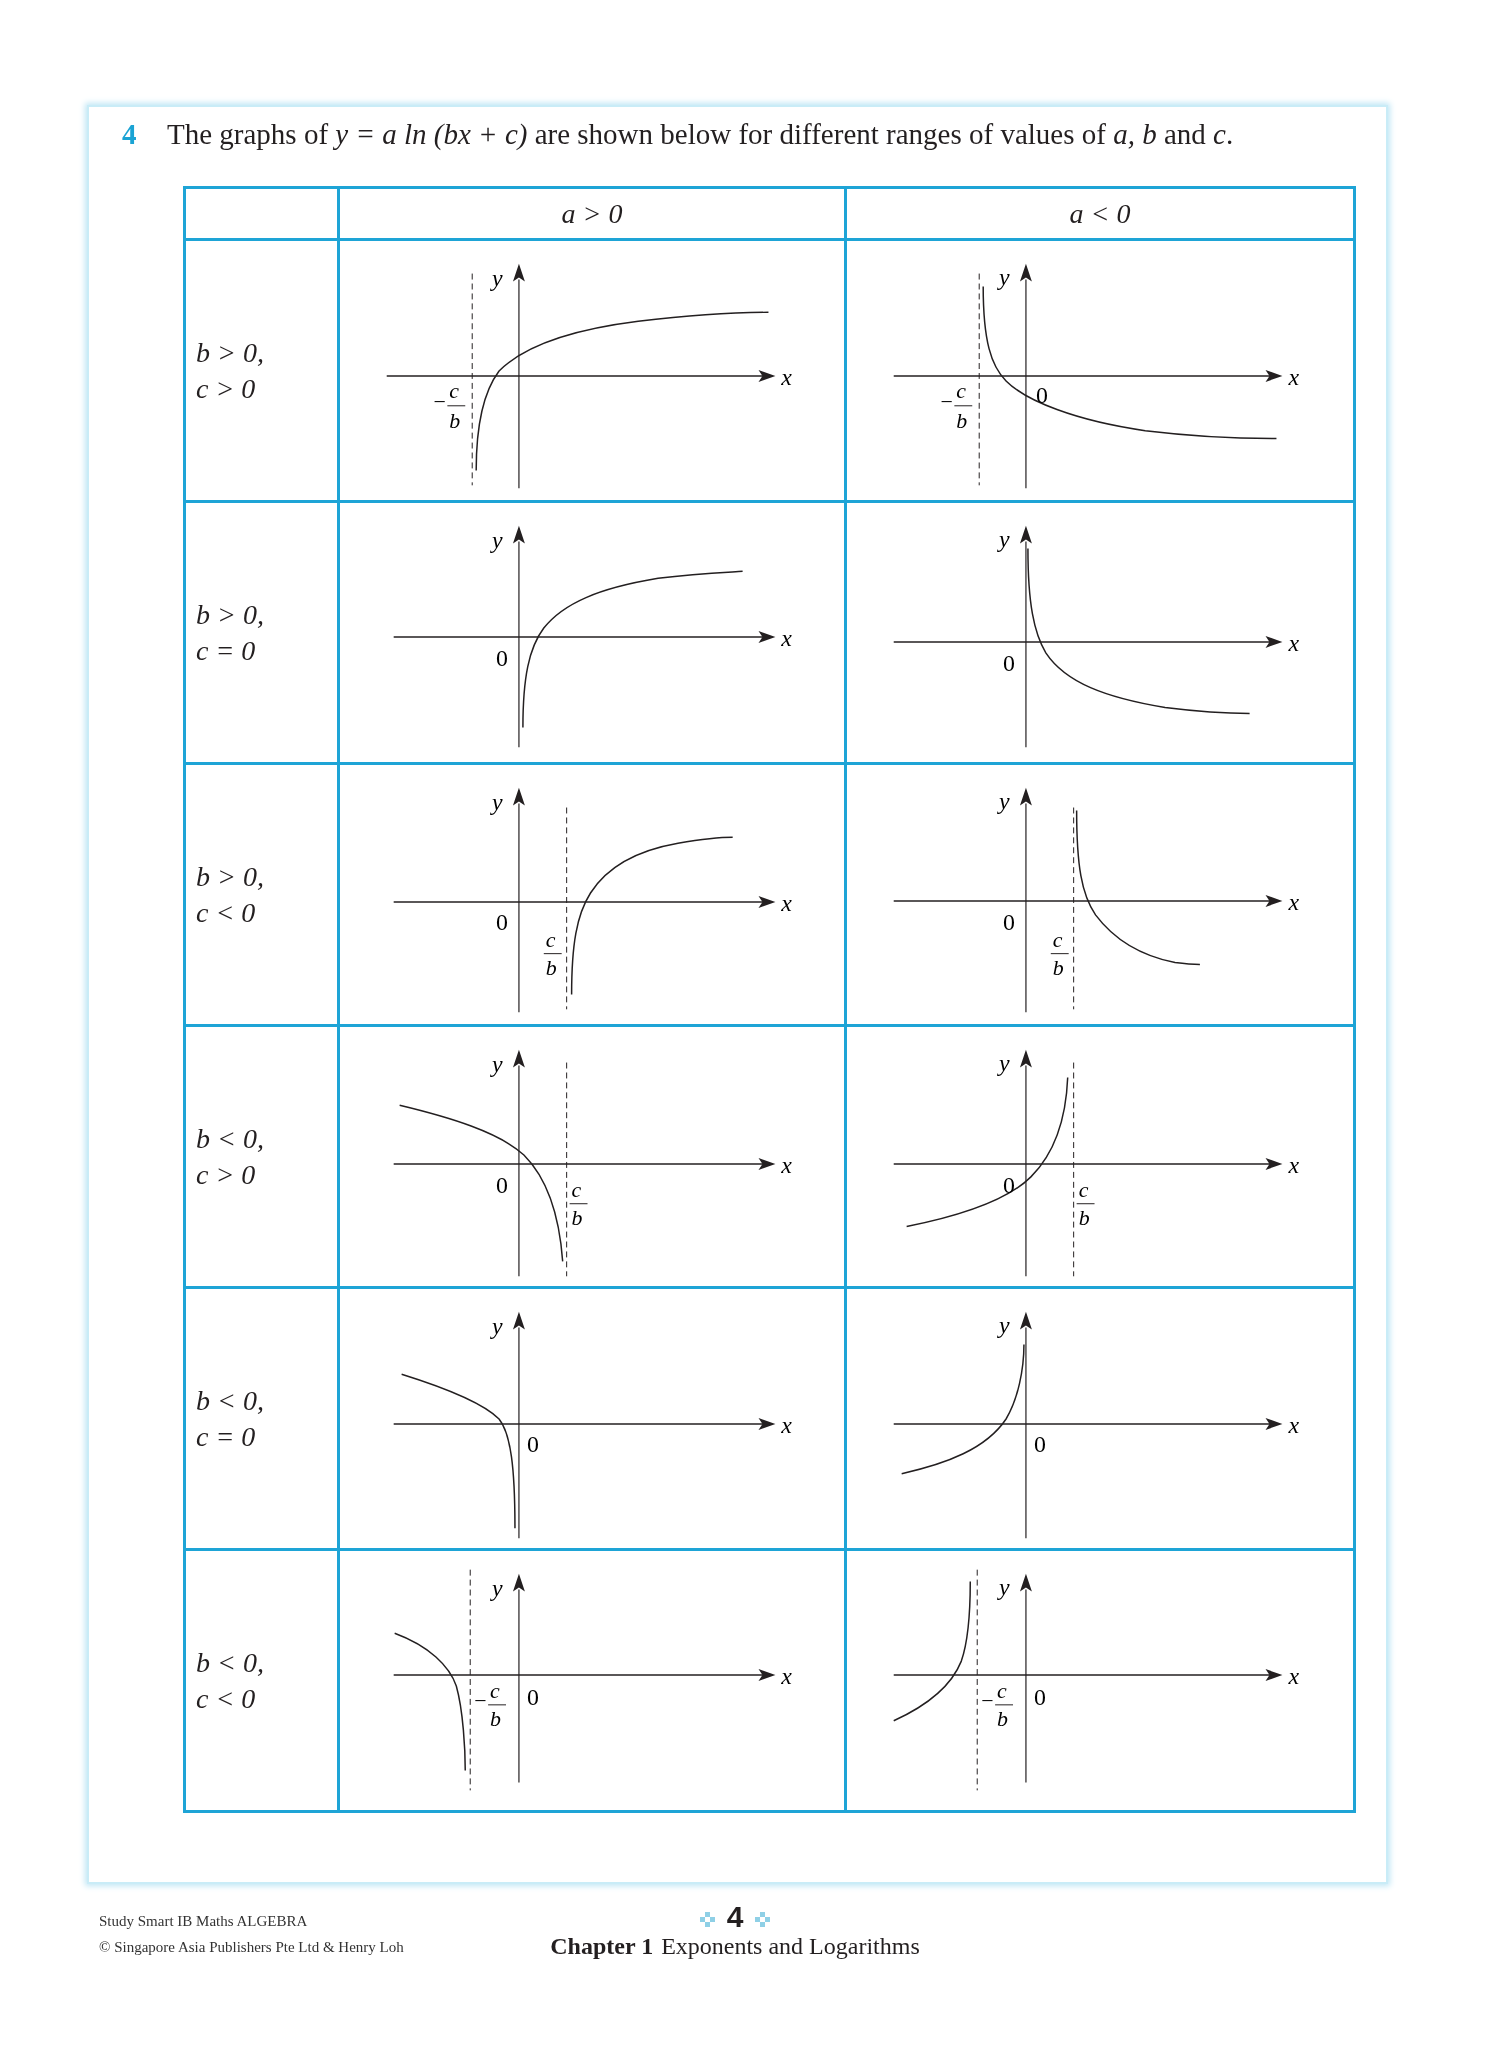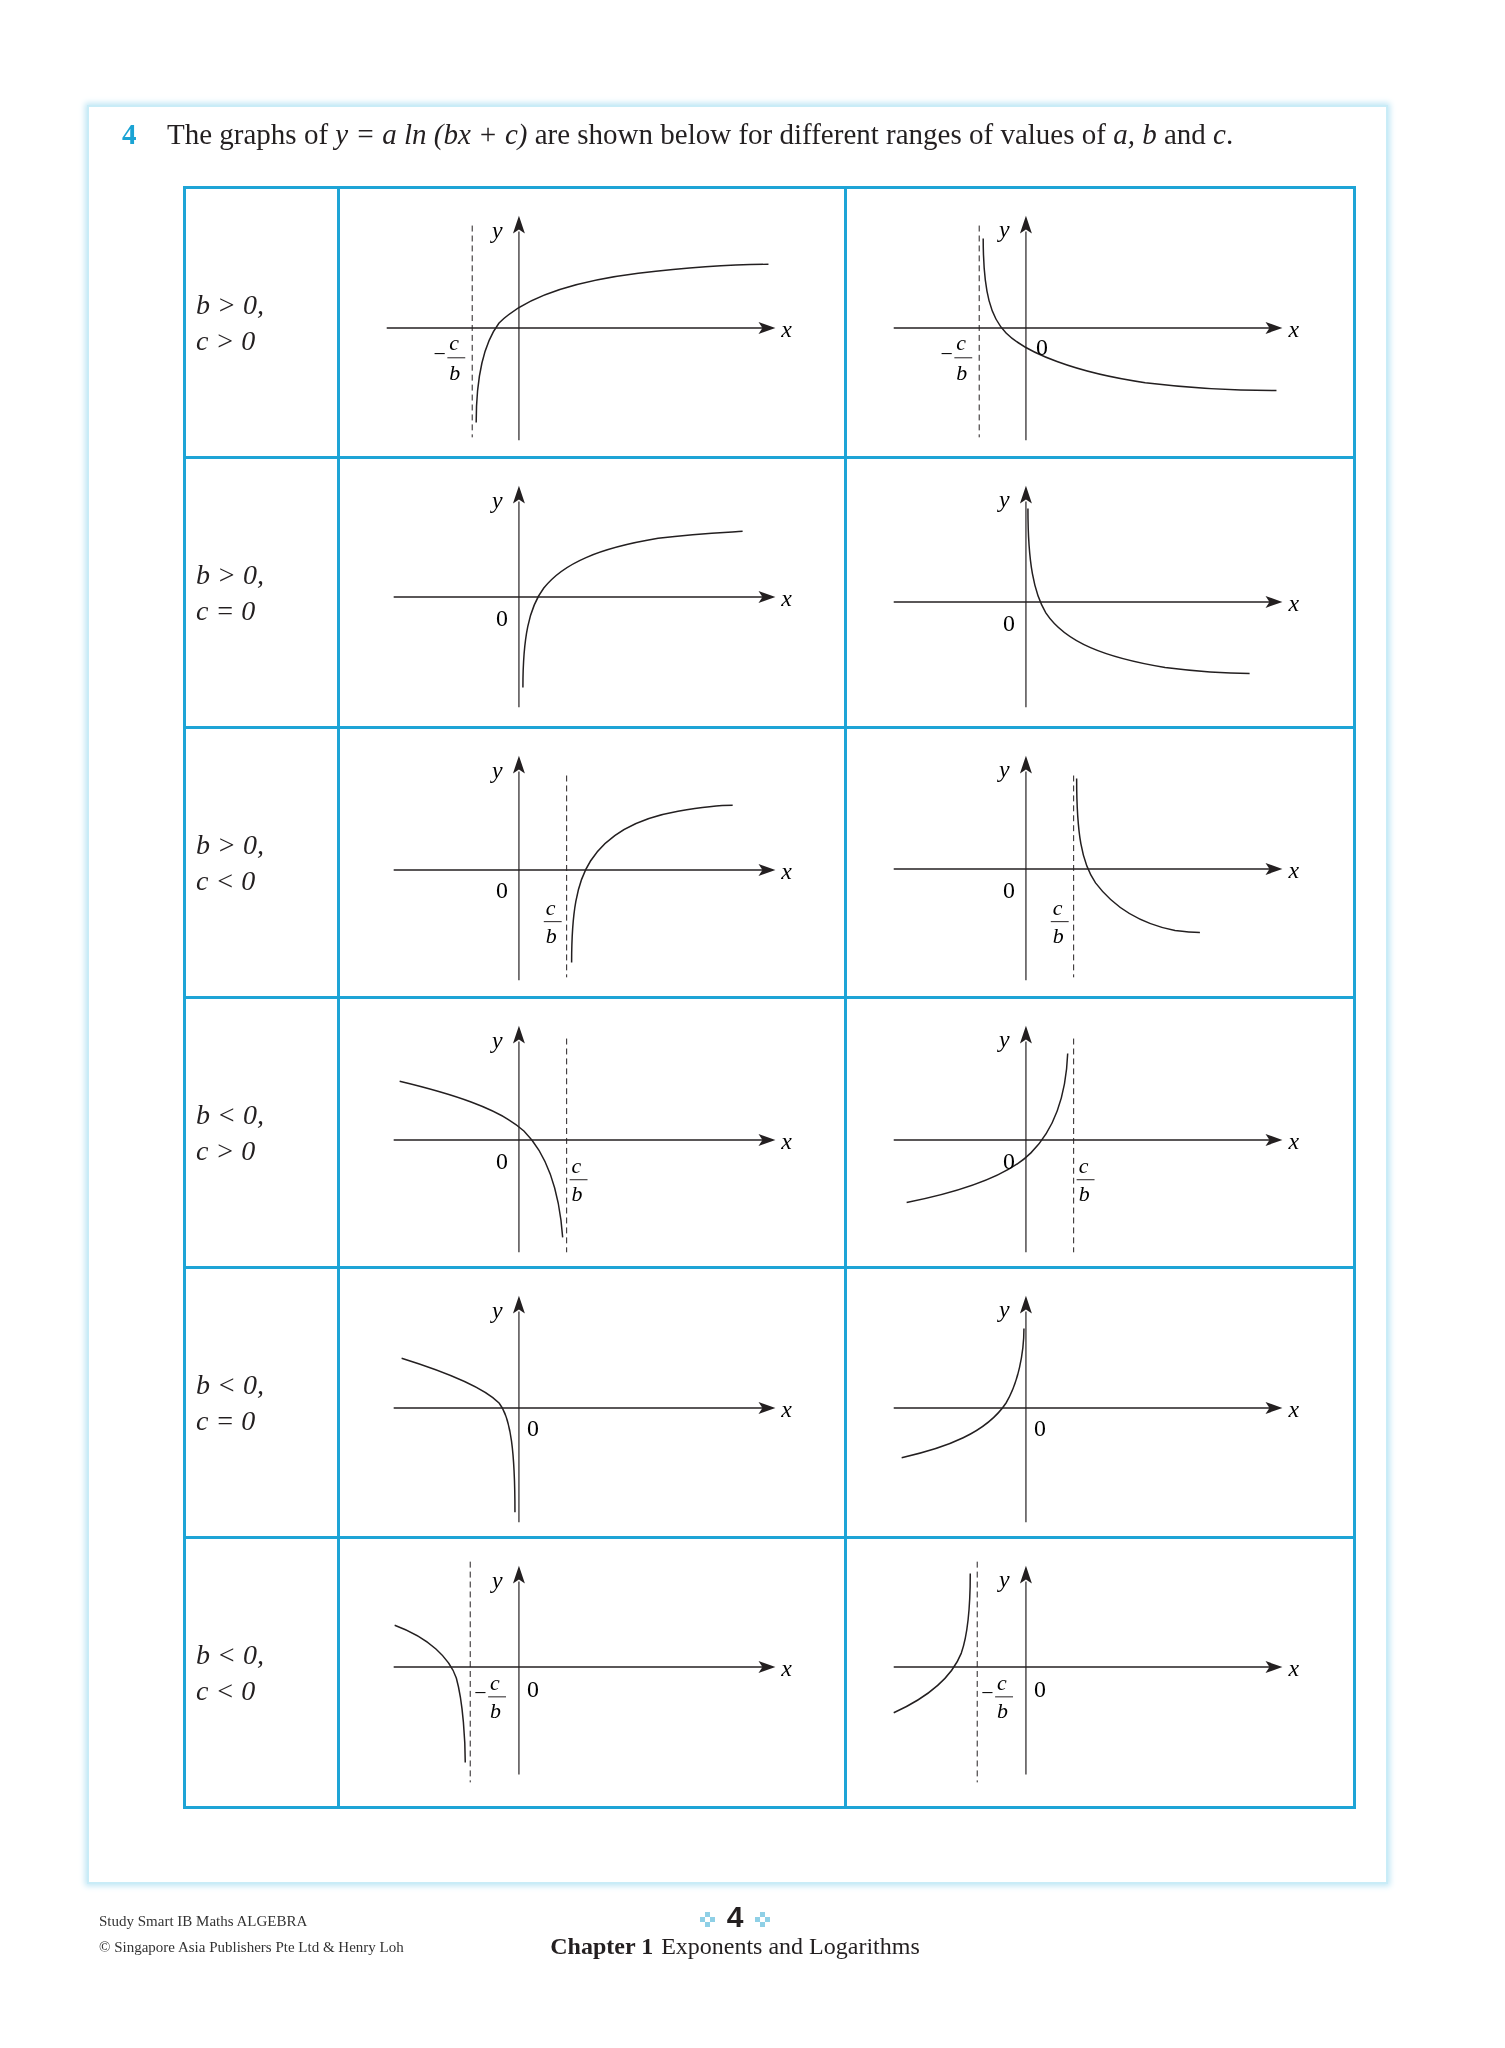--- a/index.html
+++ b/index.html
@@ -40,20 +40,25 @@
 <div class="qnum">4</div>
 <div class="qtext"><span>The graphs of </span><i>y = a ln (bx + c)</i><span> are shown below for different ranges of values of </span><i>a, b</i><span> and </span><i>c</i><span>.</span></div>
 
 <table class="grid">
   <colgroup>
       <col style="width:154px">
       <col style="width:507px">
       <col style="width:509px">
     </colgroup>
   <tbody>
+      <tr>
+    <th></th>
+    <th class="math">a &gt; 0</th>
+    <th class="math">a &lt; 0</th>
+  </tr>
 
   <tr>
     <td class="cond math">
           <span>b &gt; 0,</span>
           <span>c &gt; 0</span>
         </td>
     <td class="cell">
       <svg viewBox="0 0 507 259">
         <g stroke="#231f20" fill="none">
           <line x1="47" y1="135" x2="428" y2="135" stroke-width="1.5"></line>

